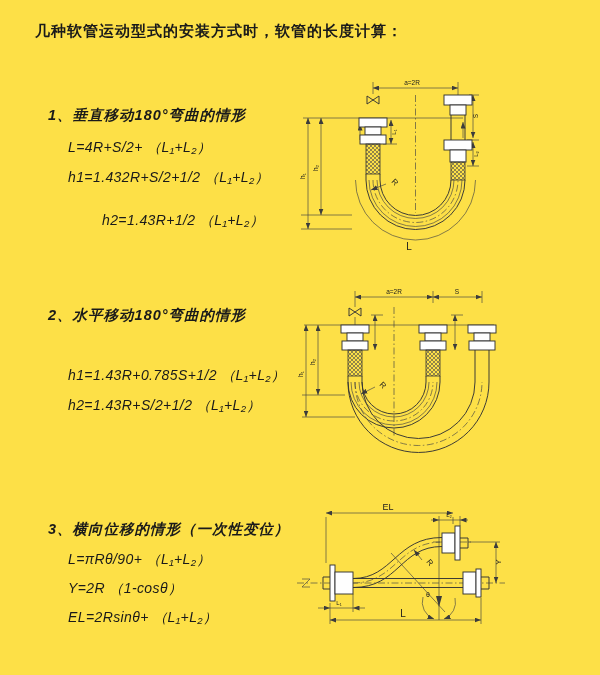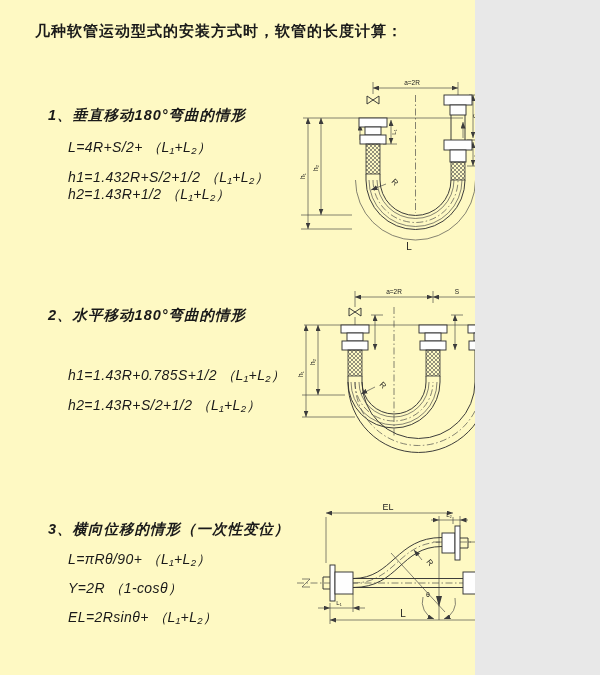--- a/index.html
+++ b/index.html
@@ -1,17 +1,17 @@
 <!DOCTYPE html>
 <html><head>
 <meta charset="utf-8">
 <style>
   html,body{margin:0;padding:0;background:#e8e8e8;}
   .page{
-    position:relative;width:475px;height:675px;background:#fef9c3;
+    position:relative;width:600px;height:675px;background:#fde047;
     font-family:"Liberation Sans",sans-serif;color:#1a1a1a;overflow:hidden;
   }
   .title{
     position:absolute;left:35px;top:22px;font-size:15px;font-weight:bold;letter-spacing:1px;
   }
   .section{position:absolute;left:48px;font-style:italic;}
   .heading{font-size:14.5px;font-weight:bold;letter-spacing:1px;}
   .formula{
     position:absolute;left:20px;font-size:14px;letter-spacing:0.4px;white-space:pre;
     font-weight:500;
@@ -29,21 +29,21 @@
 <body>
 
 <div class="page">
 
   <div class="title">几种软管运动型式的安装方式时，软管的长度计算：</div>
 
   <div class="section" style="top:106px;">
     <div class="heading">1、垂直移动180°弯曲的情形</div>
     <div class="formula" style="top:33px;text-align:center;">L=4R+S/2+ （L₁+L₂）</div>
     <div class="formula" style="top:63px;">h1=1.432R+S/2+1/2 （L₁+L₂）</div>
-    <div class="formula" style="top:80px;">h2=1.43R+1/2 （L₁+L₂）</div>
+    <div class="formula" style="top:106px;margin-left:34px;">h2=1.43R+1/2 （L₁+L₂）</div>
   </div>
 
   <div class="section" style="top:306px;">
     <div class="heading">2、水平移动180°弯曲的情形</div>
     <div class="formula" style="top:61px;">h1=1.43R+0.785S+1/2 （L₁+L₂）</div>
     <div class="formula" style="top:91px;">h2=1.43R+S/2+1/2 （L₁+L₂）</div>
   </div>
 
   <div class="section" style="top:520px;">
     <div class="heading">3、横向位移的情形（一次性变位）</div>

